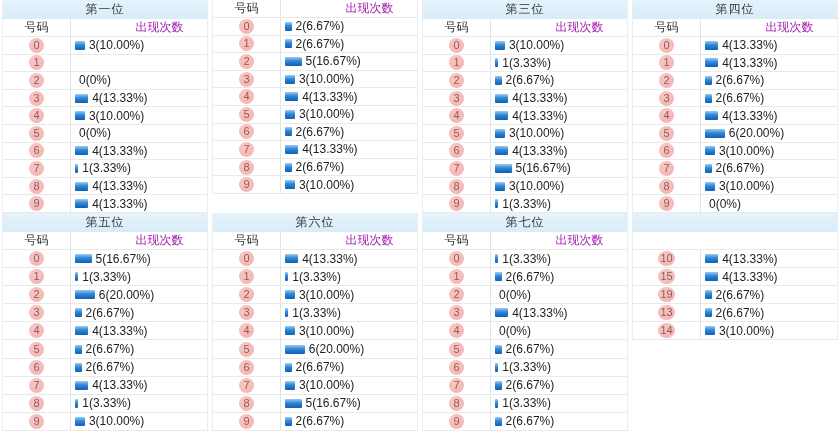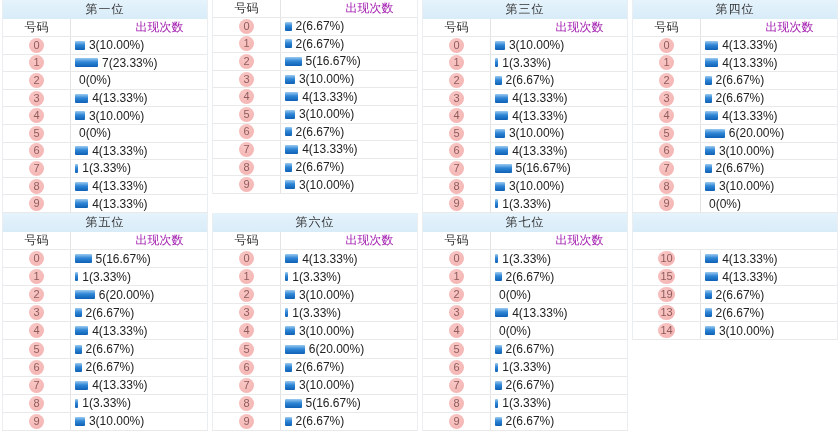--- a/index.html
+++ b/index.html
@@ -49,24 +49,20 @@
     <div class="freqc">
       <span class="bar" style="width: 9.9px;"></span>
       <span class="lbl">3(10.00%)</span>
     </div>
   </div>
 
   <div class="trow">
     <div class="numc">
       <span class="badge">1</span>
     </div>
-    <div class="freqc">
-      <span class="bar" style="width: 23.1px;"></span>
-      <span class="lbl">7(23.33%)</span>
-    </div>
   </div>
 
   <div class="trow">
     <div class="numc">
       <span class="badge">2</span>
     </div>
     <div class="freqc">
 
       <span class="lbl">0(0%)</span>
     </div>

